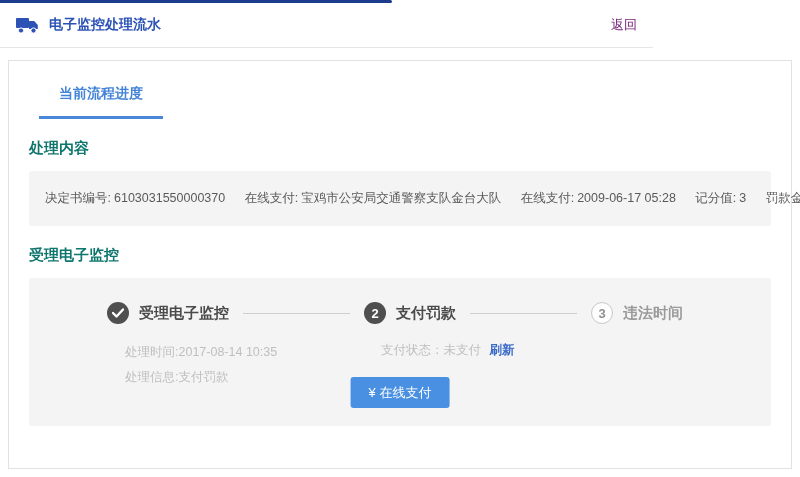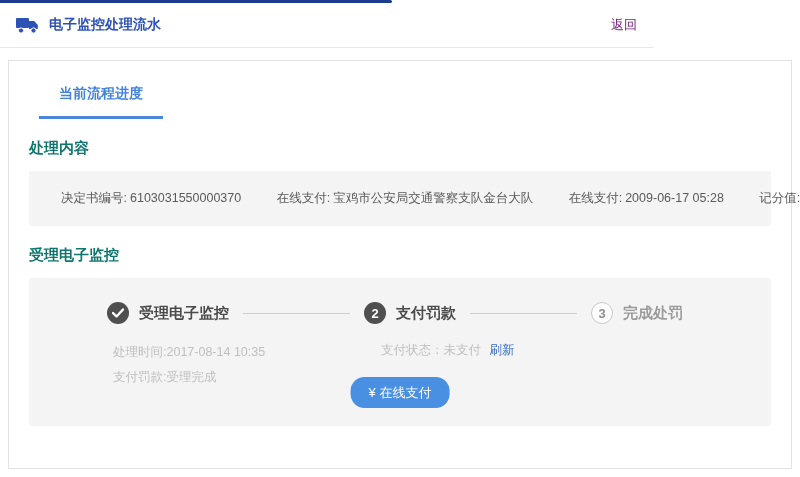--- a/index.html
+++ b/index.html
@@ -27,48 +27,48 @@
   .tab {
     display:inline-block; color:#4484d8; font-size:14px; font-weight:bold;
     padding:8px 20px 13px 20px; border-bottom:3px solid #4a86d9; cursor:pointer;
   }
   .section-title { font-size:15px; font-weight:bold; color:#0f766e; margin:20px 20px 13px 20px; }
 
   .info-box {
     margin:0 20px; background:#f4f4f4; border-radius:3px;
     padding:19px 16px; font-size:12.5px; color:#5a5a5a; white-space:nowrap;
   }
-  .pair { margin-right:16px;margin-left:16px; }
+  .pair { margin-right:16px; }
   .pair .val { margin-left:3px; }
 
   .progress-box {
     margin:0 20px; background:#f4f4f4; border-radius:3px;
     height:148px; position:relative;
   }
   .stepper { position:absolute; top:24px; left:78px; right:88px; display:flex; align-items:center; }
   .step { display:flex; align-items:center; flex:0 0 auto; }
   .circle {
     width:22px; height:22px; border-radius:50%; flex:0 0 auto;
     display:flex; align-items:center; justify-content:center;
     font-size:13px; font-weight:bold;
   }
   .circle.filled { background:#4f4f4f; color:#fff; }
   .circle.outline { background:#fdfdfd; border:1px solid #c9c9c9; color:#8f8f8f; }
   .step-label { margin-left:10px; font-size:15px; font-weight:bold; color:#4a4a4a; }
   .step-label.pending { color:#9a9a9a; }
   .connector { flex:1 1 auto; height:1px; background:#cfcfcf; margin:0 14px; }
 
-  .detail-left { position:absolute; left:84px; top:62px; font-size:12.5px; color:#bfbfbf; line-height:25px; }
+  .detail-left { position:absolute; left:96px; top:62px; font-size:12.5px; color:#bfbfbf; line-height:25px; }
   .detail-right { position:absolute; left:352px; top:64px; font-size:12.5px; color:#bfbfbf; }
-  .refresh { color:#3a6cc8; font-weight:normal; margin-left:5px; cursor:pointer; }
+  .refresh { color:#3a6cc8; font-weight:bold; margin-left:5px; cursor:pointer; }
 
   .pay-btn {
     position:absolute; left:50%; transform:translateX(-50%); bottom:18px;
     background:#4a90e2; color:#fff; font-size:13px; line-height:1;
-    padding:9px 18px; border:none; border-radius:14px; cursor:pointer;
+    padding:9px 18px; border:none; border-radius:3px; cursor:pointer;
     font-family:"Liberation Sans","DejaVu Sans",sans-serif;
   }
 </style>
 </head>
 <body>
 
 <div class="top-line"></div>
 
 <div class="header">
   <span class="truck-wrap">
@@ -123,27 +123,27 @@
         <span class="step-label">受理电子监控</span>
       </div>
       <div class="connector"></div>
       <div class="step">
         <span class="circle filled">2</span>
         <span class="step-label">支付罚款</span>
       </div>
       <div class="connector"></div>
       <div class="step">
         <span class="circle outline">3</span>
-        <span class="step-label pending">完成处罚</span>
+        <span class="step-label pending">违法时间</span>
       </div>
     </div>
 
     <div class="detail-left">
       <div>处理时间:2017-08-14 10:35</div>
-      <div>支付罚款:受理完成</div>
+      <div>处理信息:支付罚款</div>
     </div>
 
     <div class="detail-right">
       <span>支付状态：未支付</span>
       <span class="refresh">刷新</span>
     </div>
 
     <button class="pay-btn">¥ 在线支付</button>
   </div>
 

